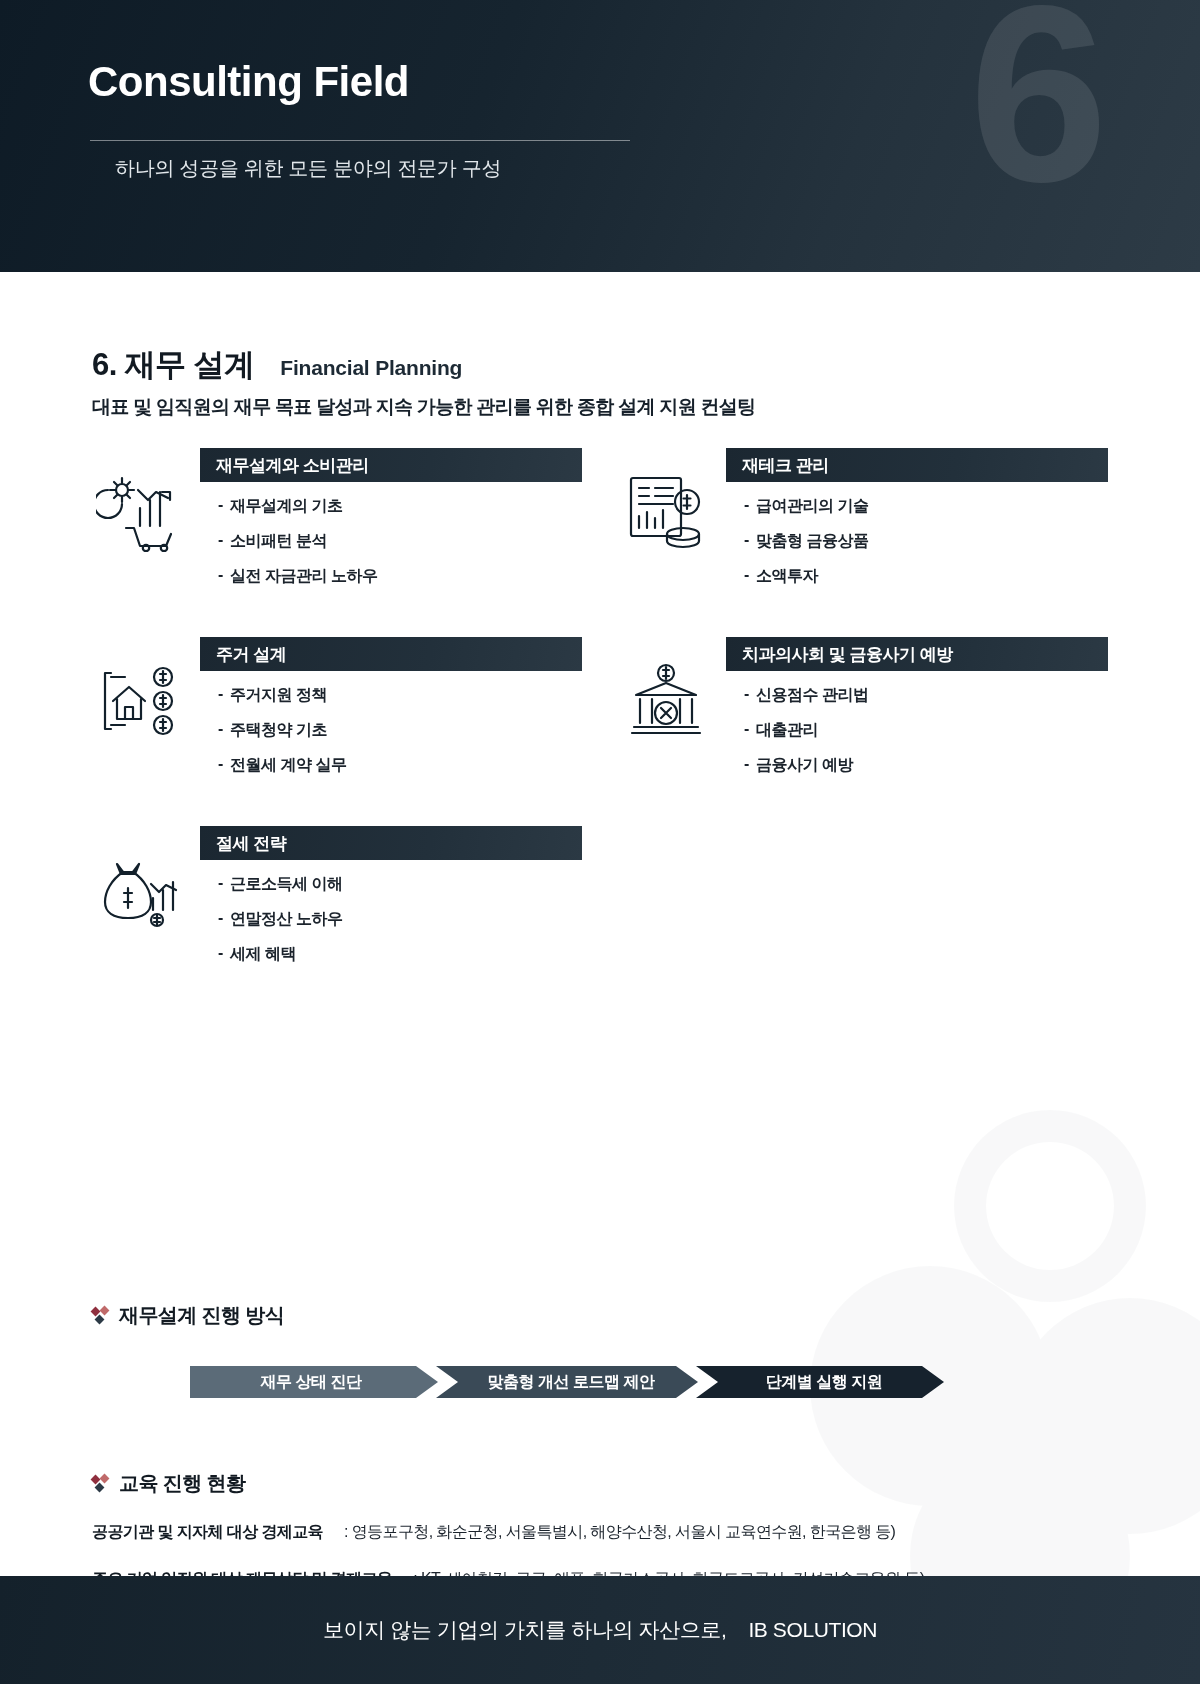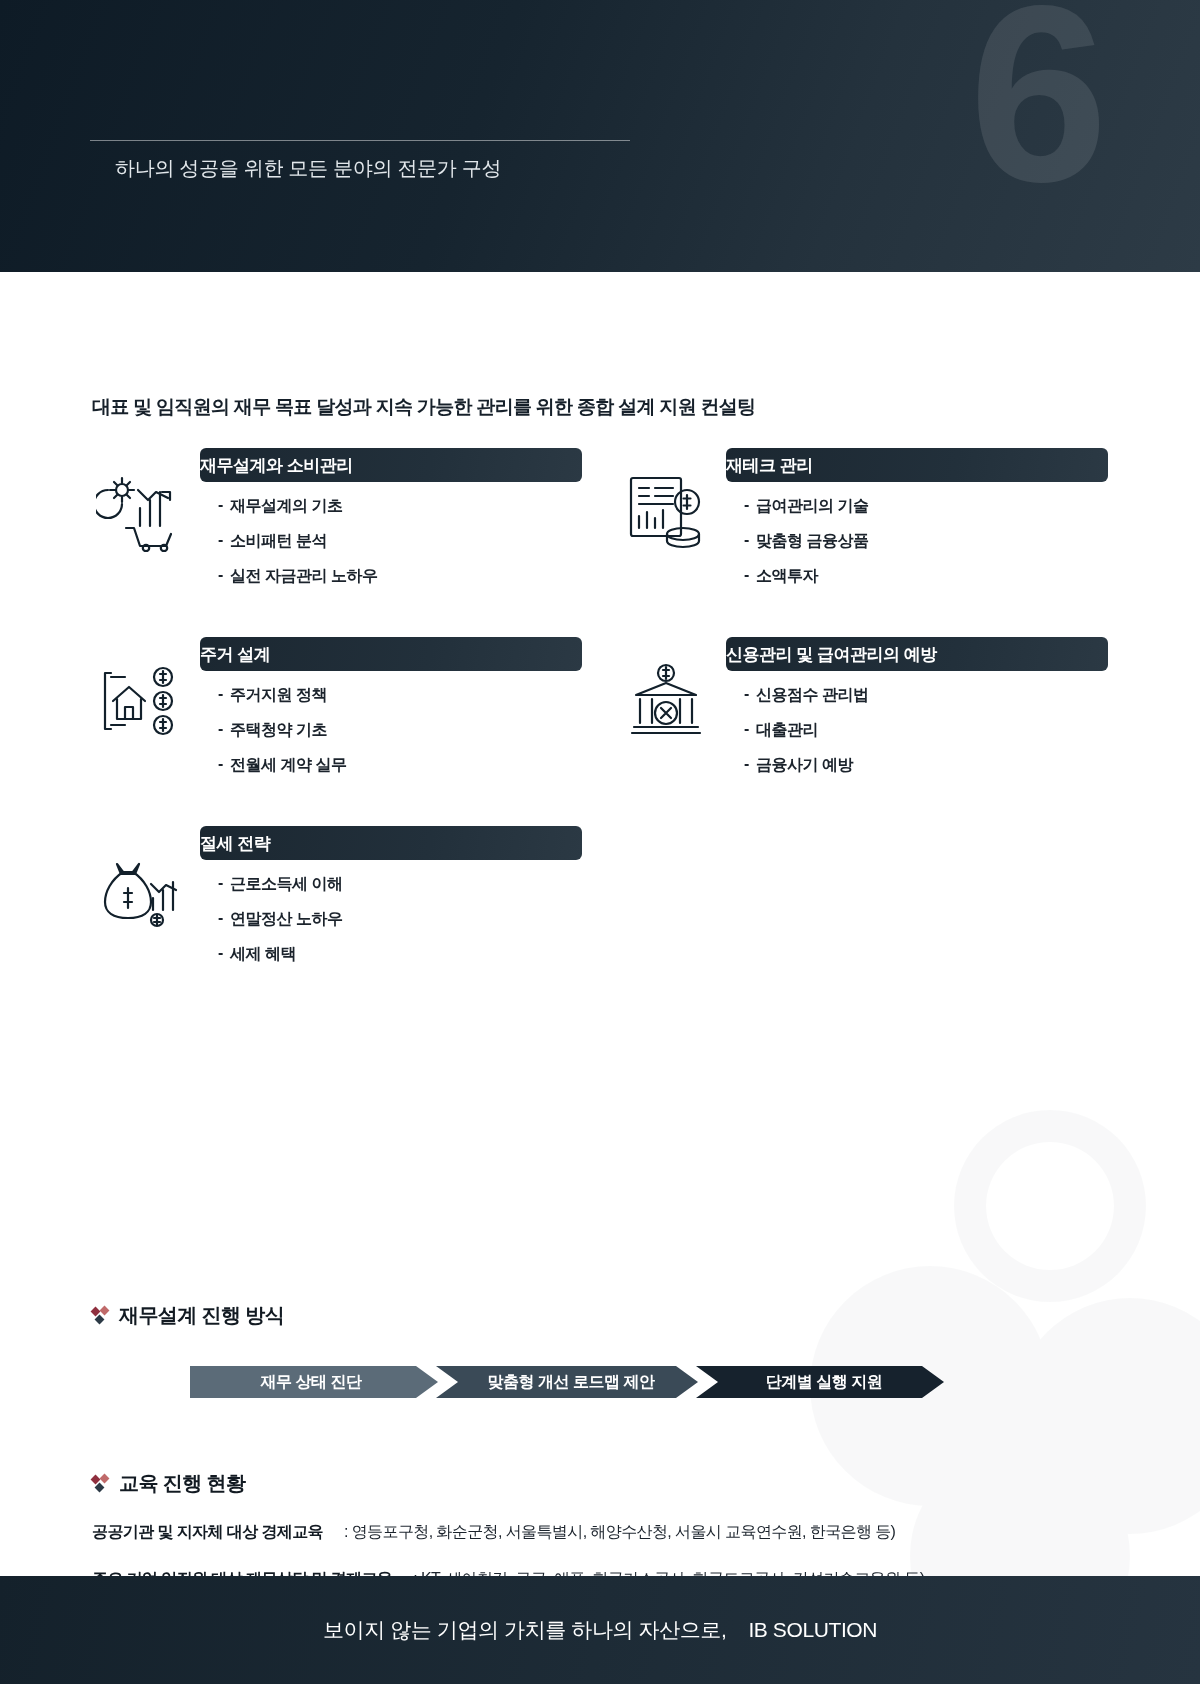--- a/index.html
+++ b/index.html
@@ -129,25 +129,25 @@
     justify-content: center;
     margin-top: 16px;
   }
   .card-icon svg { display: block; }
   .card-main { flex: 1; }
   .card-head {
     background: linear-gradient(100deg, #1b2731 0%, #22303b 60%, #2b3944 100%);
     height: 34px;
     display: flex;
     align-items: center;
+    padding-left: 16px;
     color: #ffffff;
     font-size: 17px;
     font-weight: 700;
     letter-spacing: -0.5px;
-    border-radius: 6px;
   }
   .card-list { margin-top: 14px; padding-left: 18px; }
   .card-list li {
     list-style: none;
     font-size: 16px;
     color: #1b232c;
     font-weight: 700;
     letter-spacing: -0.5px;
     margin-bottom: 14px;
     position: relative;
@@ -252,36 +252,41 @@
   }
   .footer-brand { font-weight: 400; margin-left: 22px; }
 </style>
 </head>
 <body>
 
 <div class="page">
 
   <div class="header">
     <div class="header-bignum">6</div>
+    <div class="header-title">Consulting Field</div>
     <div class="header-rule"></div>
     <div class="header-sub">하나의 성공을 위한 모든 분야의 전문가 구성</div>
   </div>
 
   <div class="body-area">
 
     <svg class="watermark" viewBox="0 0 520 520">
       <g fill="#f2f3f4">
         <circle cx="330" cy="120" r="96"></circle>
         <circle cx="210" cy="300" r="120"></circle>
         <circle cx="410" cy="330" r="118"></circle>
         <circle cx="300" cy="470" r="110"></circle>
       </g>
       <circle cx="330" cy="120" r="64" fill="#ffffff"></circle>
     </svg>
 
+    <div class="section-title-row">
+      <div class="section-title-ko">6. 재무 설계</div>
+      <div class="section-title-en">Financial Planning</div>
+    </div>
     <div class="section-desc">대표 및 임직원의 재무 목표 달성과 지속 가능한 관리를 위한 종합 설계 지원 컨설팅</div>
 
     <div class="cards">
 
       <div class="card">
         <div class="card-icon">
           <svg width="88" height="80" viewBox="0 0 88 80" fill="none" stroke="#12202b" stroke-width="2.2" stroke-linecap="round" stroke-linejoin="round">
             <path d="M12 18 a14 14 0 1 0 14 14"></path>
             <circle cx="26" cy="18" r="6"></circle>
             <path d="M26 6 v5 M26 25 v5 M14 18 h5 M33 18 h5 M18 10 l3.5 3.5 M34 10 l-3.5 3.5 M18 26 l3.5-3.5 M34 26 l-3.5-3.5"></path>
@@ -357,21 +362,21 @@
             <circle cx="40" cy="12" r="8"></circle>
             <path d="M40 6 v12 M37 9 h6 M37 15 h6"></path>
             <path d="M10 34 L40 22 l30 12 z"></path>
             <path d="M14 38 v24 M26 38 v24 M54 38 v24 M66 38 v24"></path>
             <path d="M8 66 h64 M6 72 h68"></path>
             <circle cx="40" cy="52" r="11" fill="#fff"></circle>
             <path d="M35 47 l10 10 M45 47 l-10 10"></path>
           </svg>
         </div>
         <div class="card-main">
-          <div class="card-head">신용관리 및 급여관리의 예방</div>
+          <div class="card-head">치과의사회 및 금융사기 예방</div>
           <ul class="card-list">
             <li>신용점수 관리법</li>
             <li>대출관리</li>
             <li>금융사기 예방</li>
           </ul>
         </div>
       </div>
 
       <div class="card">
         <div class="card-icon">

